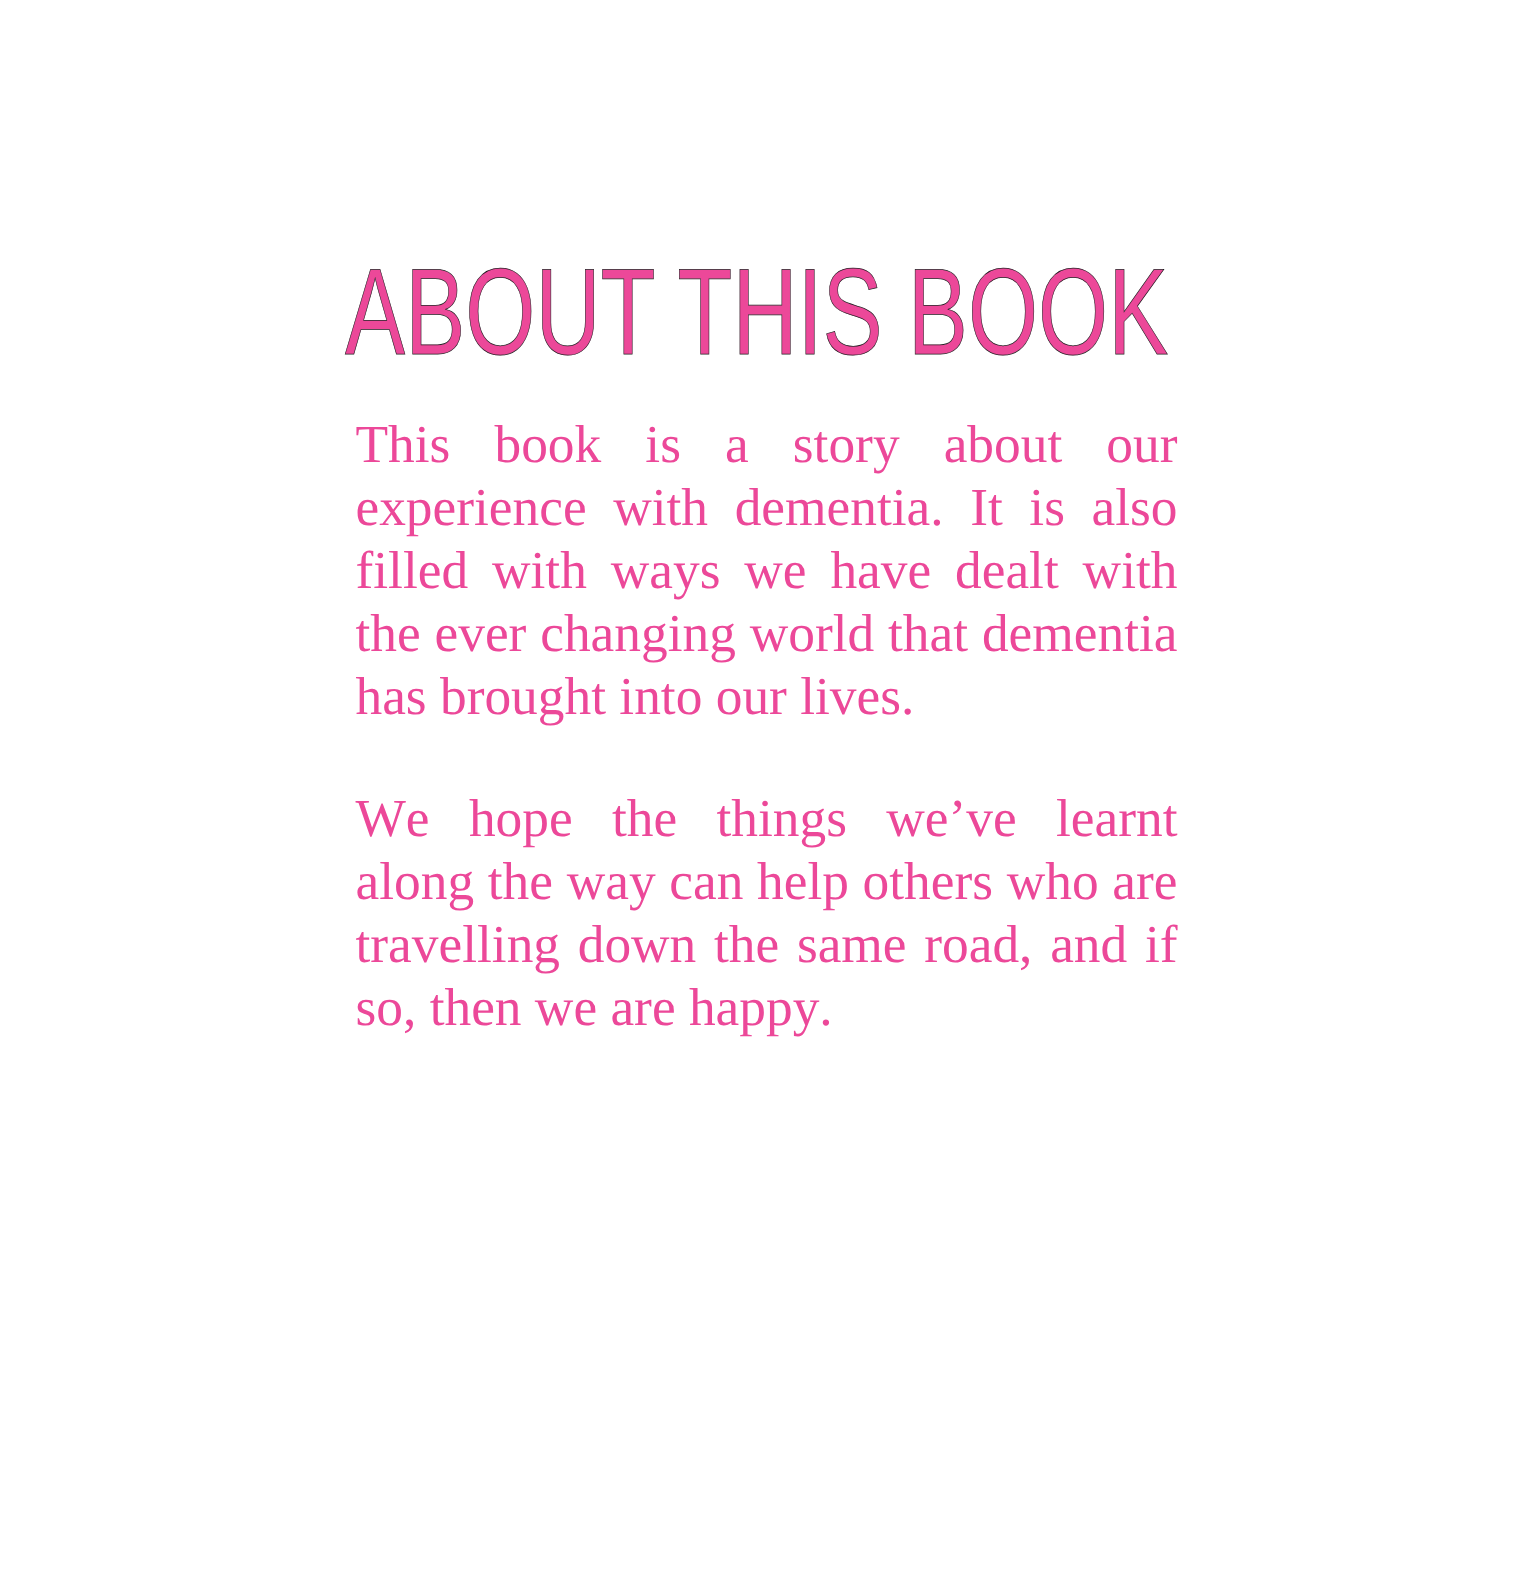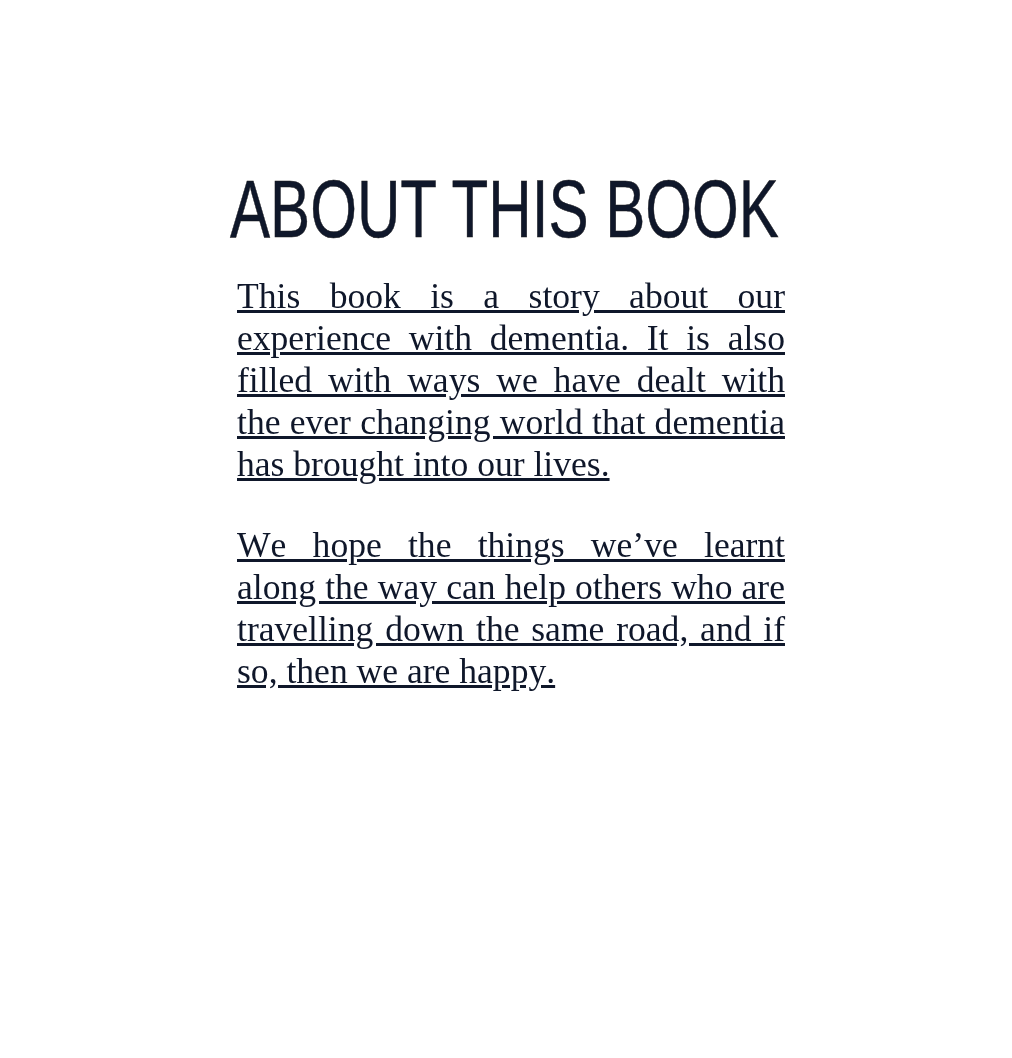--- a/index.html
+++ b/index.html
@@ -6,21 +6,21 @@
     margin: 0;
     padding: 0;
     background: #ffffff;
   }
   .page {
     position: relative;
     width: 1012px;
     height: 1044px;
     background: #ffffff;
     overflow: hidden;
-    color: #0f172a;
+    color: #ec4899;
   }
   .title {
     position: absolute;
     left: 230px;
     top: 168px;
     margin: 0;
     font-family: "Liberation Sans", sans-serif;
     font-weight: 400;
     font-size: 82px;
     line-height: 82px;
@@ -38,21 +38,20 @@
     font-family: "Liberation Serif", serif;
     font-size: 35.6px;
     line-height: 42px;
     text-align: justify;
     text-justify: inter-word;
     font-kerning: none;
     font-variant-ligatures: none;
     letter-spacing: 0;
     word-spacing: 0;
     hyphens: none;
-    text-decoration: underline;
   }
   .body-text p {
     margin: 0 0 39px 0;
     padding: 0;
   }
   .body-text p:last-child {
     margin-bottom: 0;
   }
 </style>
 </head>

